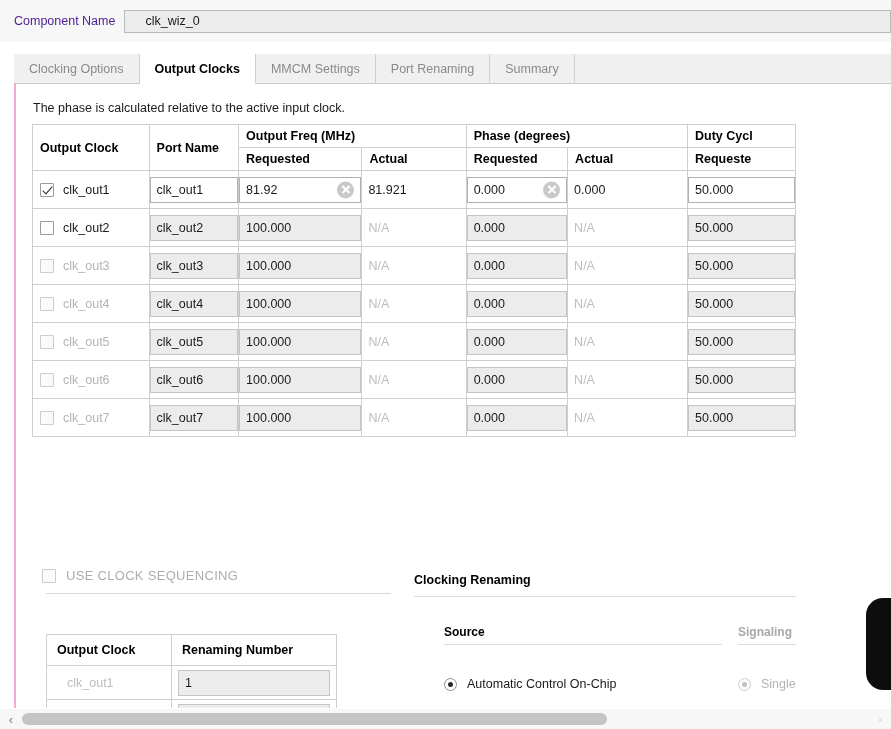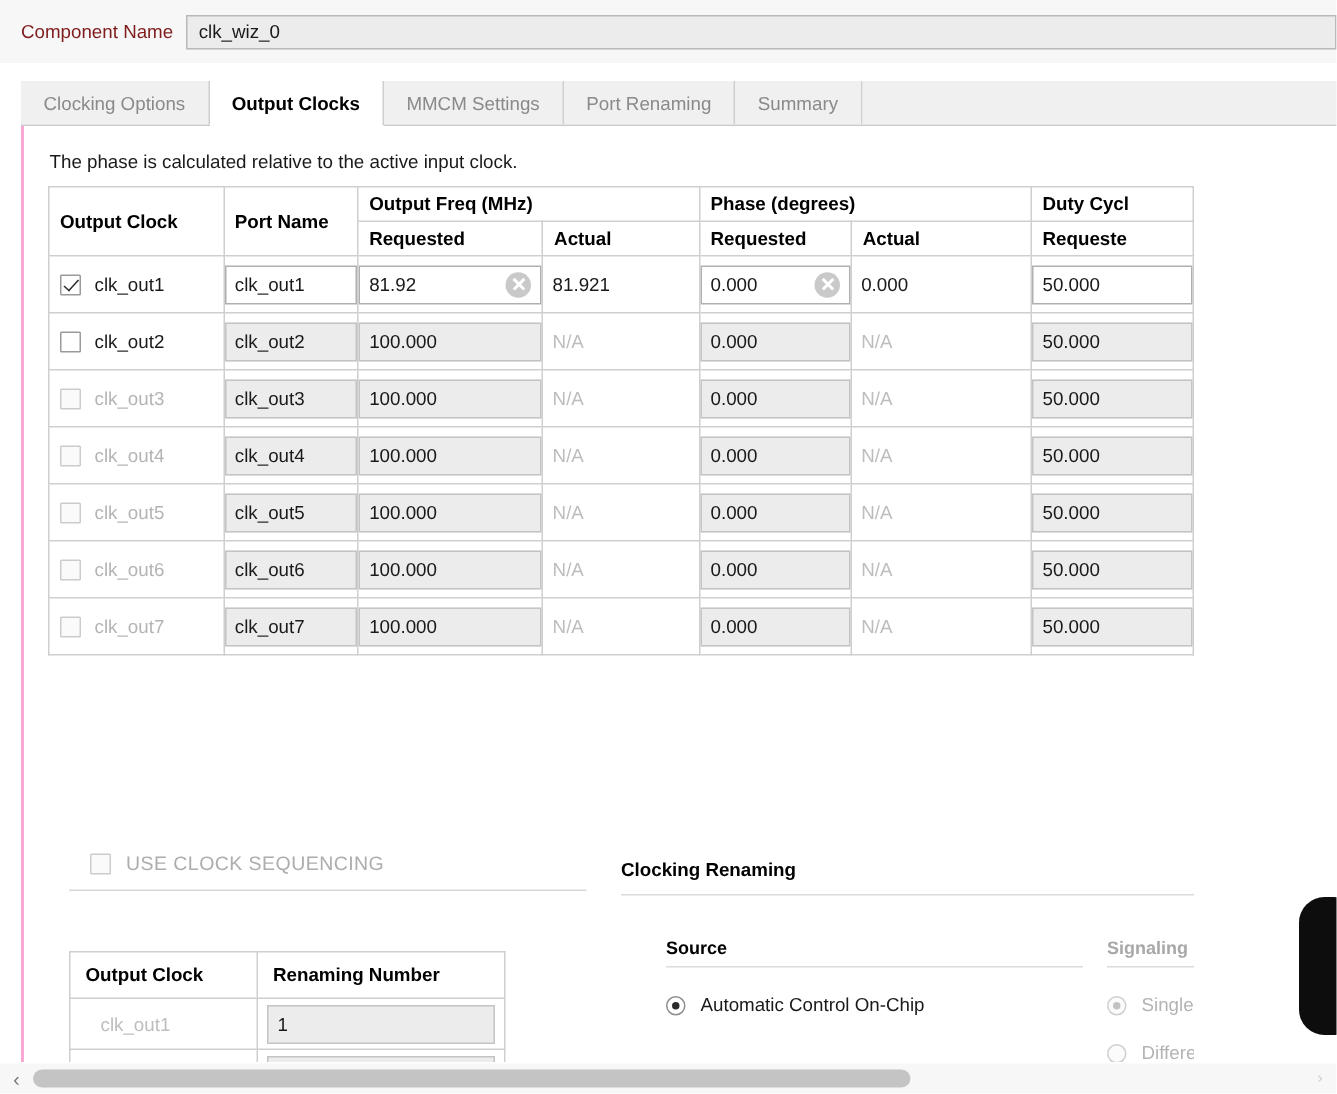--- a/index.html
+++ b/index.html
@@ -14,29 +14,29 @@
   }
   #root { position: relative; width: 891px; height: 729px; background:#fff; }
 
   
   .compbar {
     position: absolute; left: 0; top: 0; width: 891px; height: 42px;
     background: #f7f7f7;
     display: flex; align-items: center;
     padding-left: 14px;
   }
-  .compbar-label { font-size: 12.5px; color: #7f1d1d; white-space: nowrap; }
+  .compbar-label { font-size: 12.5px; color: #4c1d95; white-space: nowrap; }
   .compname-field {
     margin-left: 9px;
     height: 23px;
     width: 1000px;
     background: #ececec;
     border: 1px solid #b9b9b9;
     display: flex; align-items: center;
-    padding-left: 7px;
+    padding-left: 20px;
     font-size: 12.5px;
     color: #1a1a1a;
   }
 
   
   .tabstrip {
     position: absolute; left: 14px; top: 54px; width: 877px; height: 30px;
     background: #f0f0f0;
     border-bottom: 1px solid #c8c8c8;
     display: flex; align-items: stretch;
@@ -139,21 +139,21 @@
   }
   .clearbtn::before, .clearbtn::after {
     content: ""; position: absolute; left: 3.5px; top: 7.6px;
     width: 10px; height: 1.8px; background: #ffffff;
   }
   .clearbtn::before { transform: rotate(45deg); }
   .clearbtn::after  { transform: rotate(-45deg); }
 
   
   .seqchk-row {
-    position: absolute; left: 44px; top: 484px;
+    position: absolute; left: 26px; top: 484px;
     display: flex; align-items: center; gap: 10px;
   }
   .seq-label { color: #adadad; font-size: 13px; letter-spacing: .3px; }
   .seq-rule {
     position: absolute; left: 30px; top: 509px; width: 345px; height: 1px;
     background: #d8d8d8;
   }
   table.seq {
     position: absolute; left: 30px; top: 550px;
     border-collapse: collapse; table-layout: fixed;
@@ -173,21 +173,21 @@
   }
   .fb-rule {
     position: absolute; left: 398px; top: 512px; width: 493px; height: 1px;
     background: #dcdcdc;
   }
   .grp-source { position: absolute; left: 428px; top: 541px; width: 278px; }
   .grp-signaling { position: absolute; left: 722px; top: 541px; width: 170px; }
   .grp-title { font-weight: bold; font-size: 12px; color: #000; padding-bottom: 5px; }
   .grp-title.dis { color: #a8a8a8; }
   .grp-rule { height: 1px; background: #dcdcdc; }
-  .radio-row { display: flex; align-items: center; gap: 10px; margin-top: 18px; }
+  .radio-row { display: flex; align-items: center; gap: 10px; margin-top: 32px; }
   .radio {
     width: 13px; height: 13px; flex: 0 0 13px;
     border-radius: 50%; border: 1px solid #8e8e8e;
     background: #fff; position: relative;
   }
   .radio.dis { border-color: #cfcfcf; background:#fbfbfb; }
   .radio.on::after {
     content: ""; position: absolute; left: 3px; top: 3px;
     width: 5px; height: 5px; border-radius: 50%; background: #2b2b2b;
   }

